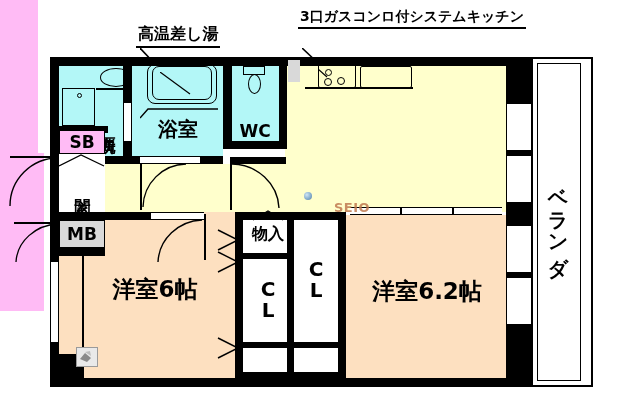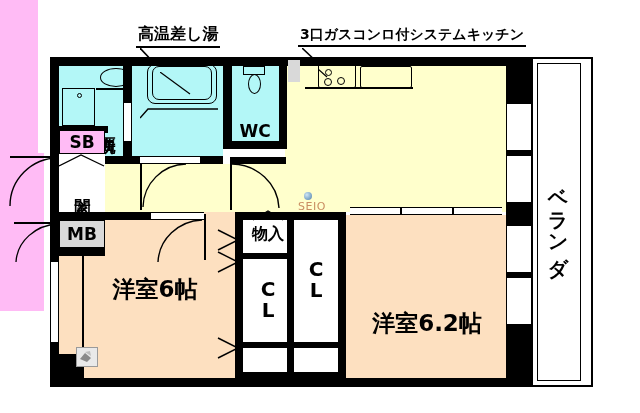--- a/index.html
+++ b/index.html
@@ -35,40 +35,40 @@
   .win{position:absolute;background:#ffffff;border-top:1px solid #000;border-bottom:1px solid #000;box-sizing:border-box;}
   .winv{position:absolute;background:#ffffff;border-left:1px solid #000;border-right:1px solid #000;box-sizing:border-box;}
 
   .door{position:absolute;}
   .door svg{display:block;overflow:visible;}
 
   .fixture{position:absolute;box-sizing:border-box;border:1px solid #000;background:transparent;}
   .oval{position:absolute;box-sizing:border-box;border:1px solid #000;border-radius:50%;}
   .burner{position:absolute;box-sizing:border-box;border:1px solid #000;border-radius:50%;}
 
-  .wm{position:absolute;font-size:11px;color:#c07a50;font-weight:normal;letter-spacing:0.5px;opacity:.85;}
+  .wm{position:absolute;font-size:13px;color:#c07a50;font-weight:bold;letter-spacing:0.5px;opacity:.85;margin-left:36px;}
   .wmdot{position:absolute;width:8px;height:8px;border-radius:50%;
          background:radial-gradient(circle at 35% 35%,#cfe6f5,#7fa8c9 60%,#5c7f9c);}
   .wmicon{position:absolute;background:#e9e9e9;border:1px solid #9a9a9a;}
 </style>
 </head>
 <body>
 
 <div id="stage">
 
   <div class="annot" style="left:136px;top:24px;font-size:16px;">
     <span class="txt">高温差し湯</span>
   </div>
   <div class="leadwrap" style="left:140px;top:48px;width:20px;height:16px;">
     <svg width="20" height="16">
         <line x1="0" y1="0" x2="14" y2="15" stroke="#000" stroke-width="1.6"></line>
       </svg>
   </div>
 
-  <div class="annot" style="left:298px;top:26px;font-size:14px;">
+  <div class="annot" style="left:298px;top:8px;font-size:14px;">
     <span class="txt">3口ガスコンロ付システムキッチン</span>
   </div>
   <div class="leadwrap" style="left:302px;top:48px;width:22px;height:16px;">
     <svg width="22" height="16">
         <line x1="0" y1="0" x2="16" y2="15" stroke="#000" stroke-width="1.6"></line>
       </svg>
   </div>
 
   <div class="room white" style="left:531px;top:57px;width:62px;height:330px;border:2px solid #000;"></div>
   <div class="room white" style="left:537px;top:63px;width:44px;height:318px;border:1px solid #000;"></div>
@@ -107,20 +107,21 @@
   <div class="room wet" style="left:231px;top:66px;width:48px;height:75px;"></div>
   <div class="label" style="left:231px;top:120px;width:48px;height:22px;font-size:17px;">WC</div>
 
   <div class="fixture" style="left:243px;top:66px;width:22px;height:9px;"></div>
   <div class="oval" style="left:248px;top:74px;width:13px;height:20px;"></div>
   <div class="wall" style="left:279px;top:87px;width:8px;height:54px;"></div>
   <div class="wall" style="left:223px;top:57px;width:9px;height:84px;"></div>
   <div class="wall" style="left:223px;top:141px;width:64px;height:8px;"></div>
 
   <div class="room wet" style="left:132px;top:66px;width:91px;height:90px;"></div>
+  <div class="label" style="left:148px;top:116px;width:60px;height:26px;font-size:20px;">浴室</div>
 
   <div class="fixture" style="left:147px;top:64px;width:70px;height:40px;border-radius:8px;"></div>
   <div class="fixture" style="left:152px;top:66px;width:60px;height:34px;border-radius:7px;"></div>
   <div class="leadwrap" style="left:160px;top:72px;width:36px;height:26px;">
     <svg width="36" height="26">
         <line x1="0" y1="0" x2="30" y2="22" stroke="#000" stroke-width="1.2"></line>
       </svg>
   </div>
   <div class="leadwrap" style="left:140px;top:104px;width:80px;height:14px;">
     <svg width="80" height="14">
@@ -247,21 +248,21 @@
       <polyline points="20,24 0,34 20,44" fill="none" stroke="#000" stroke-width="1.4"></polyline>
     </svg>
   </div>
   <div class="door" style="left:342px;top:336px;width:22px;height:26px;">
     <svg width="22" height="26">
       <polyline points="20,2 0,12 20,22" fill="none" stroke="#000" stroke-width="1.4"></polyline>
     </svg>
   </div>
 
   <div class="room bed" style="left:346px;top:215px;width:160px;height:163px;"></div>
-  <div class="label" style="left:360px;top:276px;width:134px;height:30px;font-size:23px;margin-top:32px;">洋室6.2帖</div>
+  <div class="label" style="left:360px;top:276px;width:134px;height:30px;font-size:23px;">洋室6.2帖</div>
 
   <div class="win" style="left:350px;top:207px;width:152px;height:8px;"></div>
   <div class="thinline" style="left:400px;top:207px;width:2px;height:8px;"></div>
   <div class="thinline" style="left:452px;top:207px;width:2px;height:8px;"></div>
 
   <div class="door" style="left:142px;top:164px;width:46px;height:46px;">
     <svg width="46" height="46">
       <path d="M44,0 A44,44 0 0 0 1,43" fill="none" stroke="#000" stroke-width="1.4"></path>
     </svg>
   </div>

